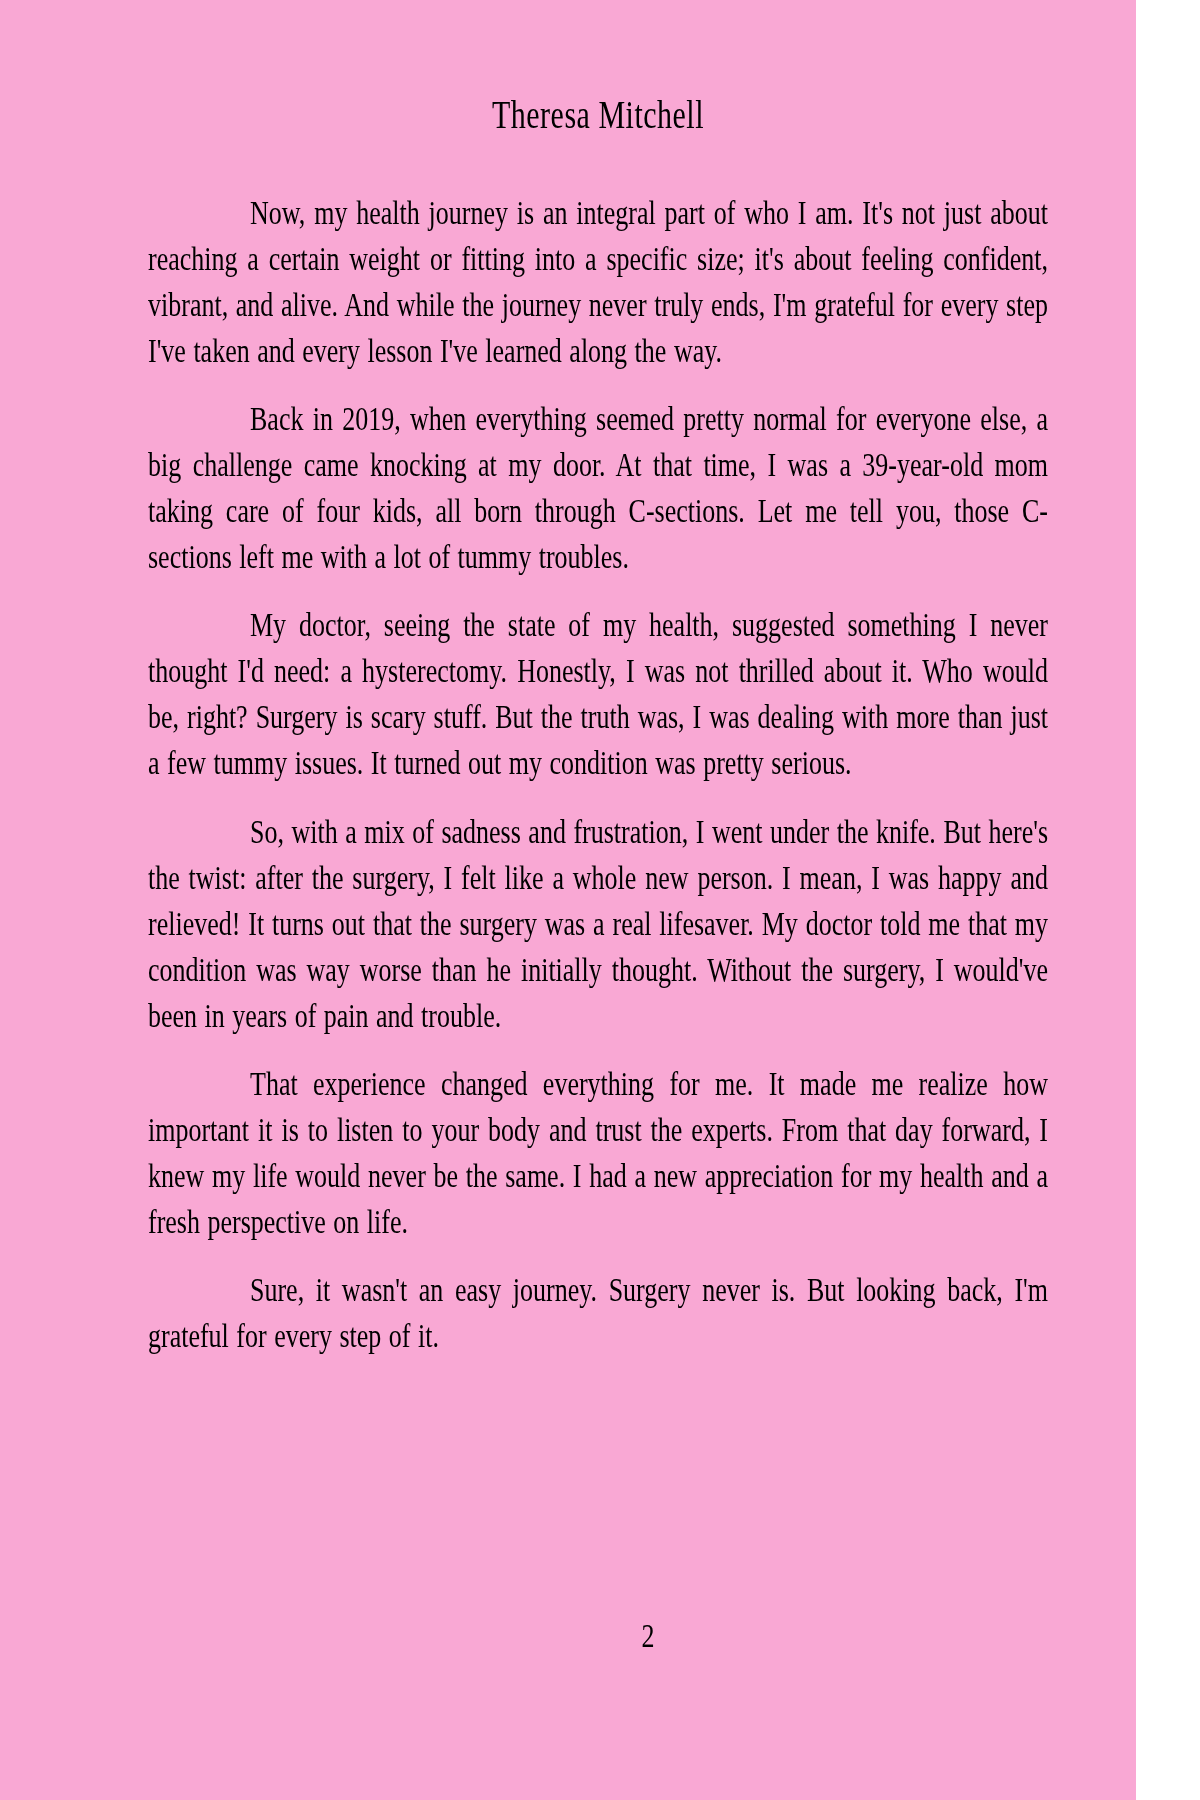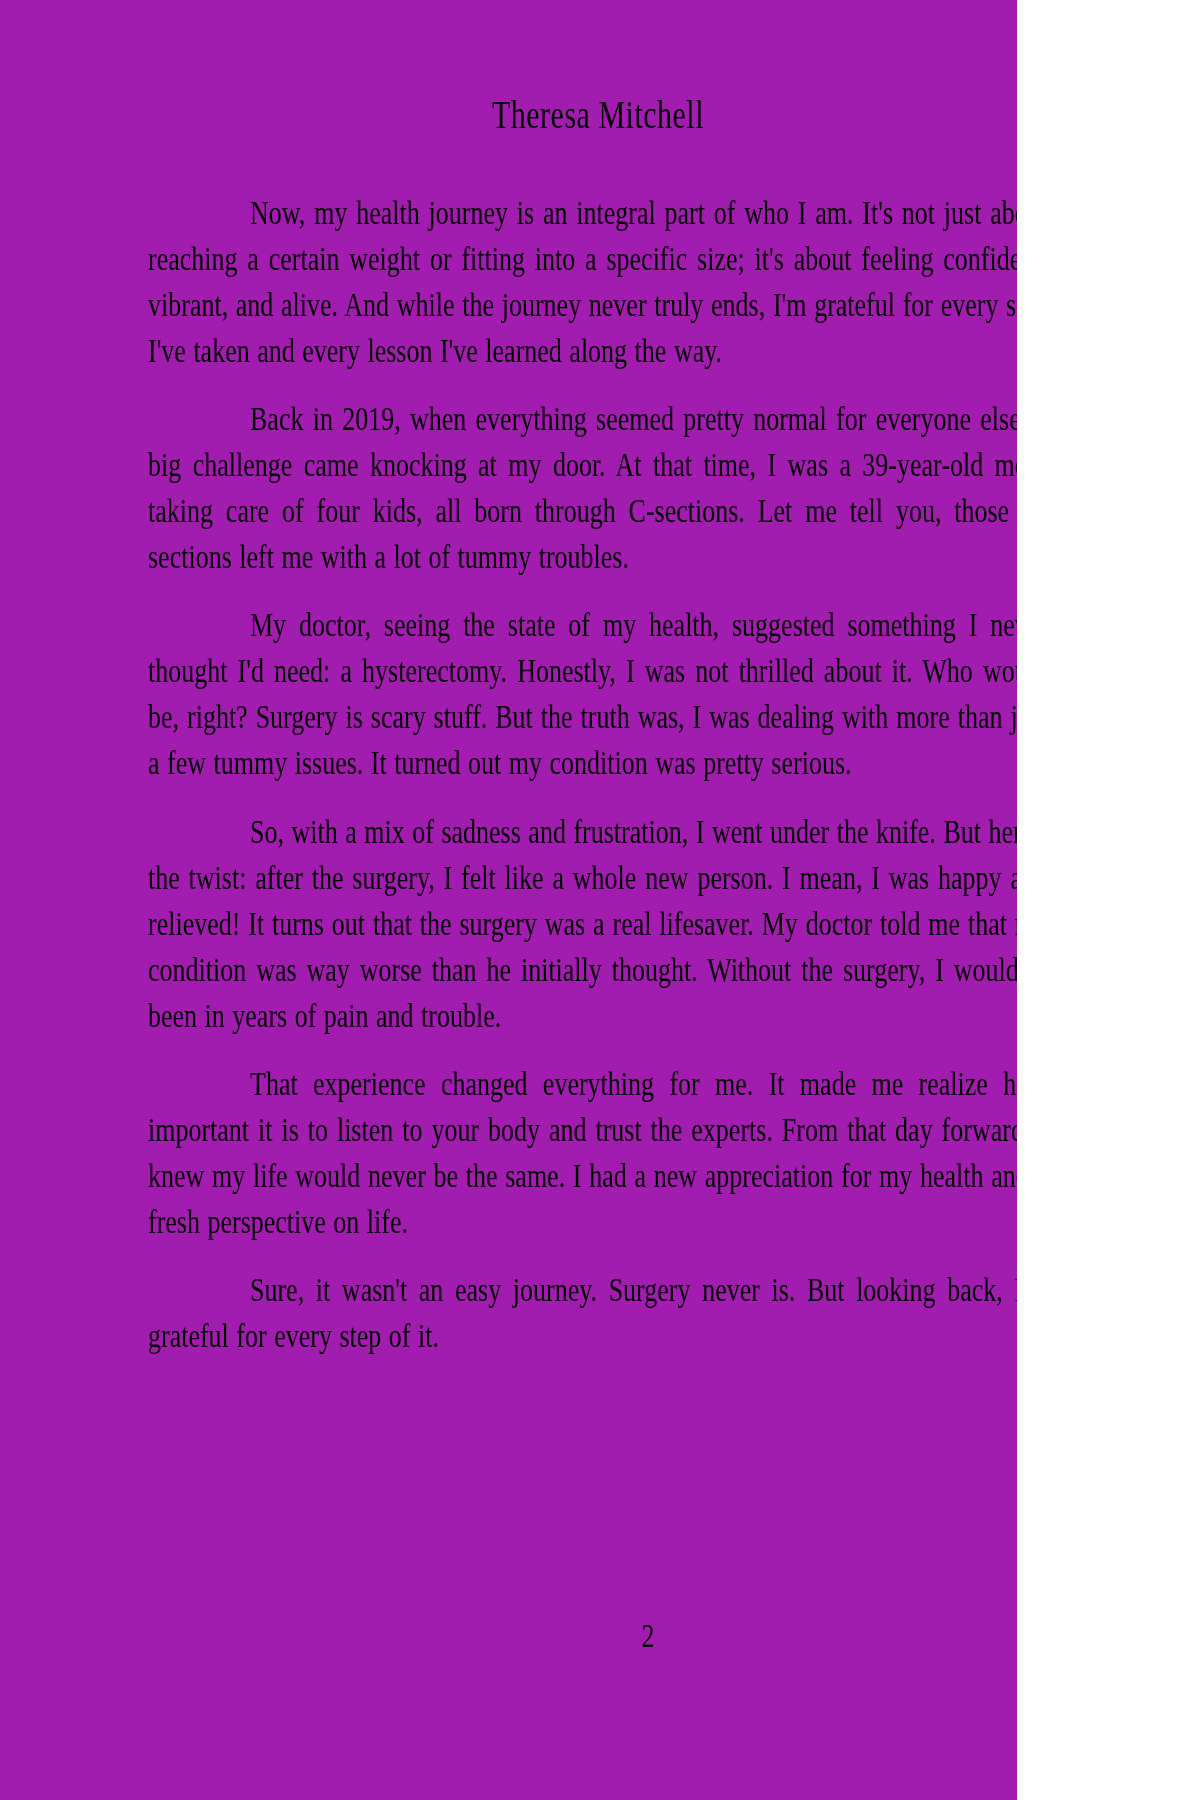--- a/index.html
+++ b/index.html
@@ -2,23 +2,23 @@
 <html><head>
 <meta charset="utf-8">
 <style>
   html, body {
     margin: 0;
     padding: 0;
     background: #ffffff;
   }
   .page {
     position: relative;
-    width: 1017px;
+    width: 1136px;
     height: 1800px;
-    background: #a21caf;
+    background: #f9a8d4;
     overflow: hidden;
   }
   
   .content {
     position: absolute;
     left: 148px;
     top: 91px;
     width: 900px;
     transform: scaleY(1.3143);
     transform-origin: top left;

